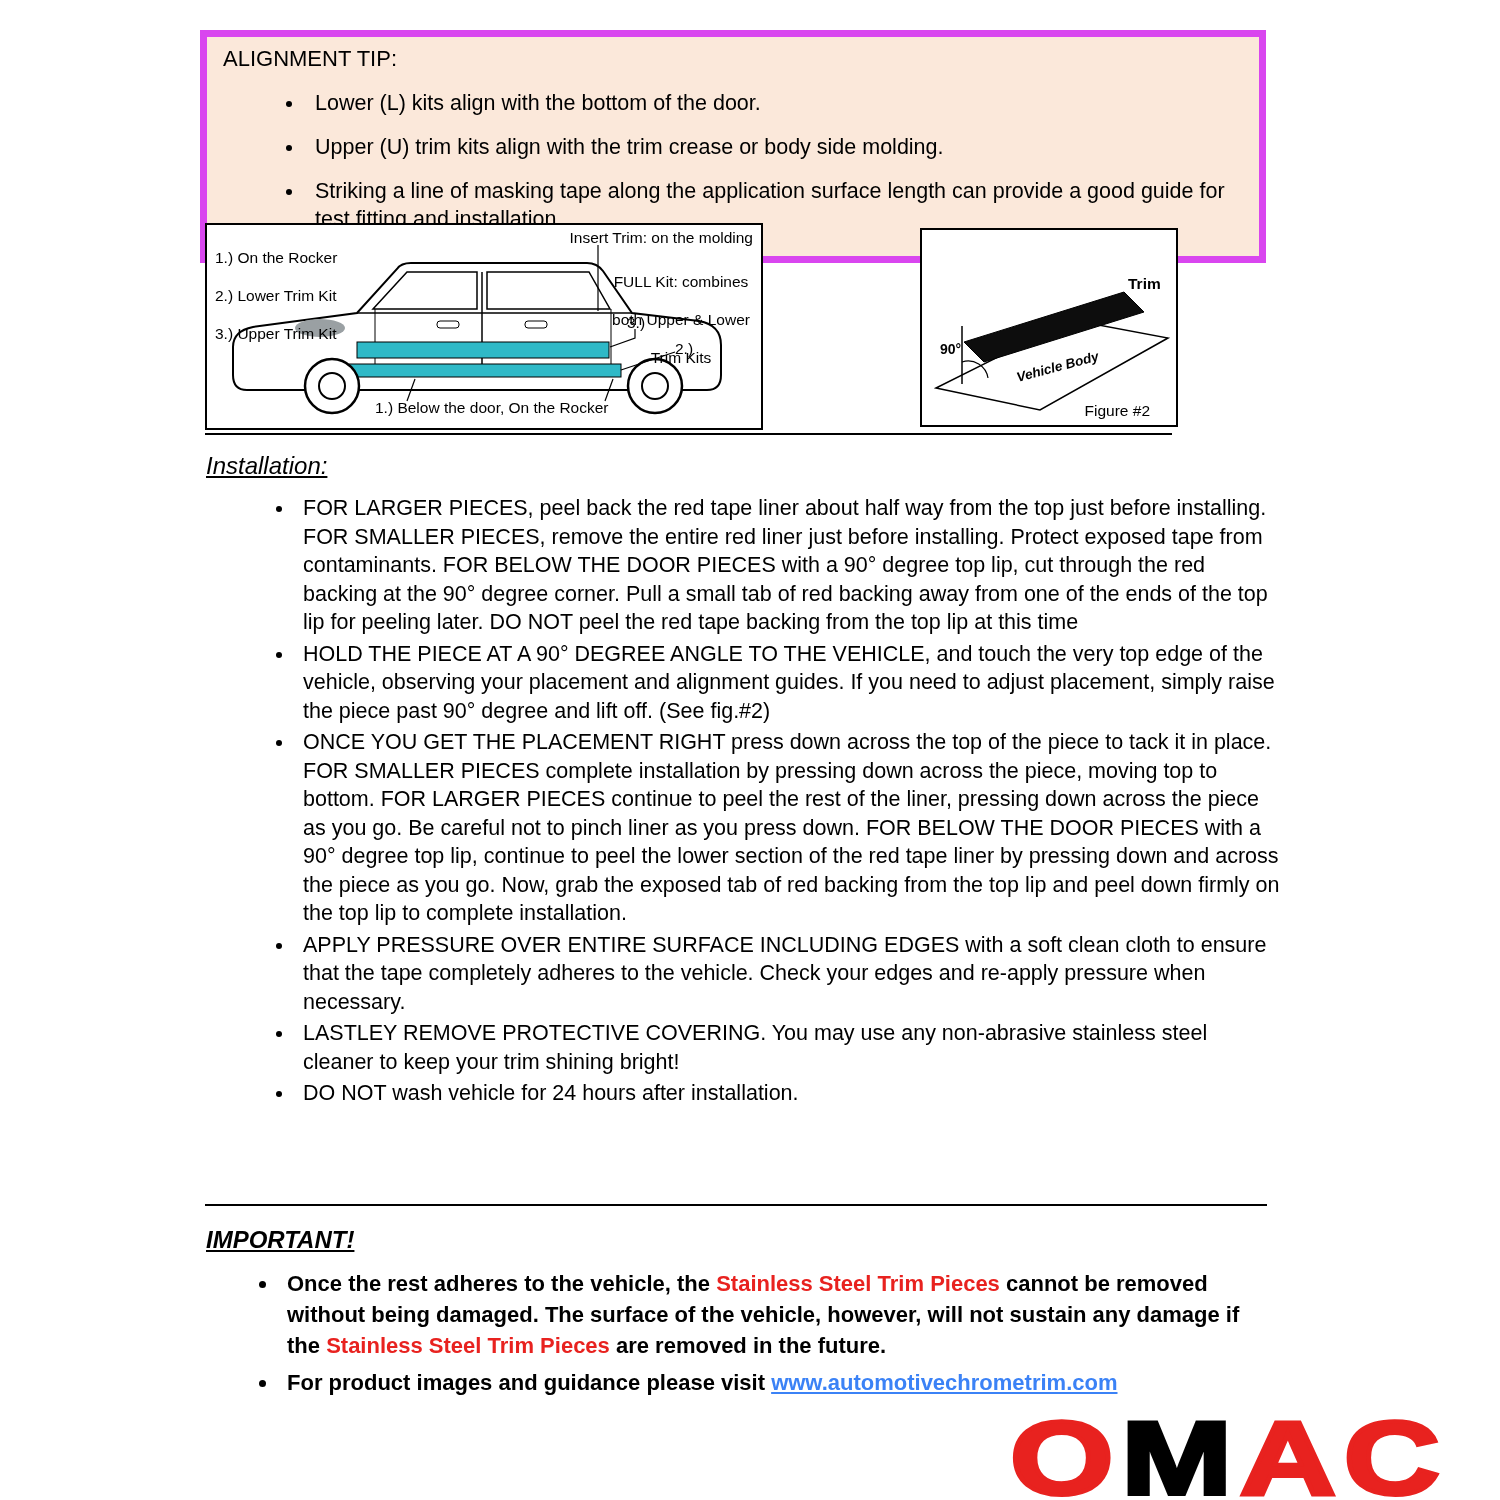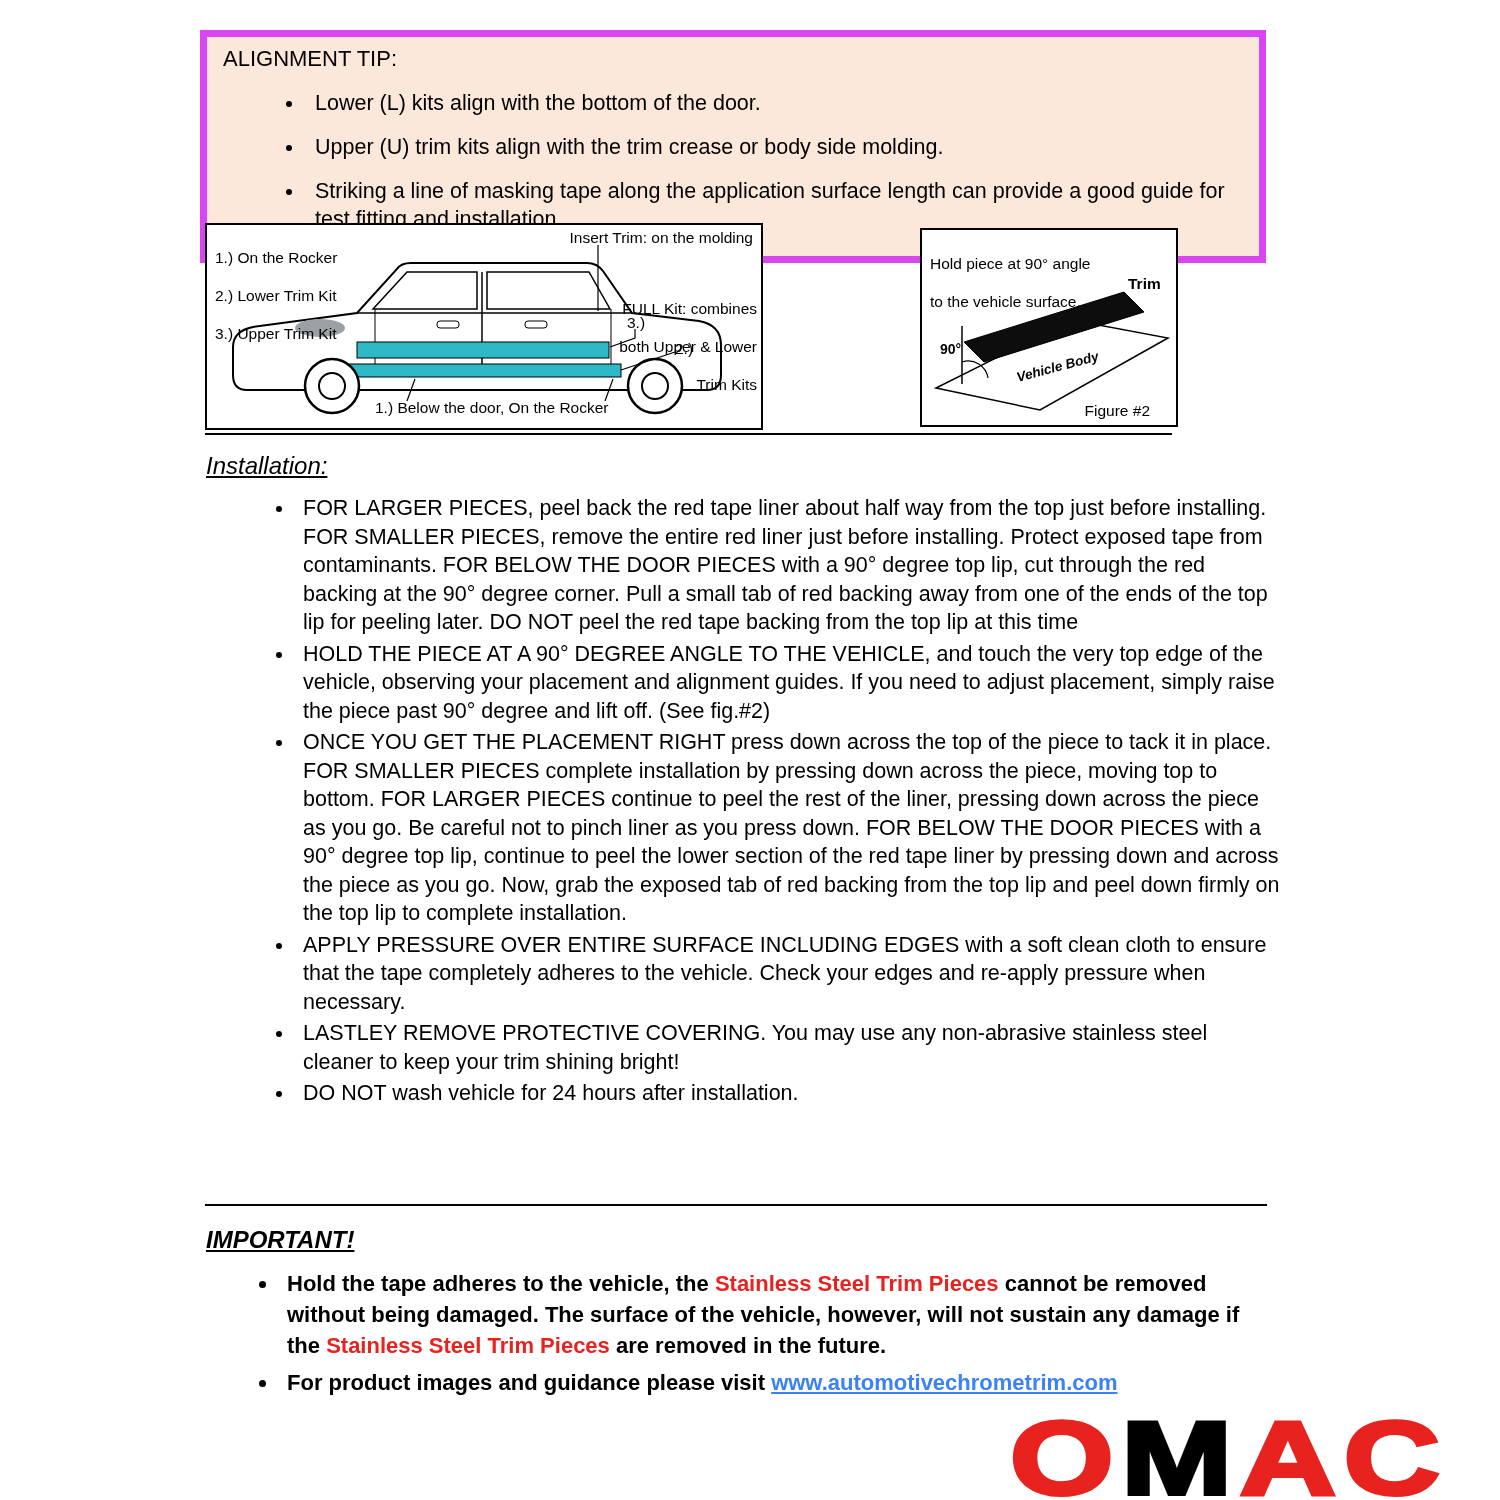--- a/index.html
+++ b/index.html
@@ -32,21 +32,21 @@
     position:absolute; left:920px; top:228px; width:258px; height:199px;
     border:2px solid #000; background:#fff;
   }
   .diagram-baseline {
     position:absolute; left:205px; top:433px; width:967px; height:0;
     border-top:2px solid #000;
   }
   .dlabel { position:absolute; font-size:15.5px; line-height:19px; white-space:pre-line; }
   .legend-stack { left:8px; top:4px; }
   .insert-trim { right:8px; top:3px; }
-  .fullkit { left:398px; top:55px; width:152px; text-align:right; }
+  .fullkit { left:398px; top:28px; width:152px; text-align:center; }
   .callout3 { left:420px; top:88px; }
   .callout2 { left:468px; top:114px; }
   .below-door { left:168px; top:173px; }
   .fig2-caption { left:8px; top:5px; }
   .trim-label { left:206px; top:44px; font-weight:bold; }
   .figure-label { right:26px; bottom:5px; }
   svg { display:block; position:absolute; left:0; top:0; }
 
   
   .install-heading {
@@ -156,24 +156,20 @@
 
       <path d="M 14,158 L 118,180 L 246,108 L 150,90 Z" fill="#ffffff" stroke="#000" stroke-width="1.5"></path>
 
       <path d="M 42,112 L 202,62 L 222,82 L 62,132 Z" fill="#0d0d0d" stroke="#000" stroke-width="1"></path>
 
       <line x1="40" y1="96" x2="40" y2="154" stroke="#000" stroke-width="1.5"></line>
       <path d="M 40,132 A 20,20 0 0 1 66,148" fill="none" stroke="#000" stroke-width="1.2"></path>
       <text x="18" y="124" font-size="14" font-weight="bold" font-family="Liberation Sans, sans-serif">90°</text>
       <text x="96" y="152" font-size="13.5" font-style="italic" font-weight="bold" font-family="Liberation Sans, sans-serif" transform="rotate(-15 96 152)">Vehicle Body</text>
     </svg>
-    <div class="dlabel fig2-caption">
-      <div>Hold piece at 90° angle</div>
-      <div>to the vehicle surface.</div>
-    </div>
     <div class="dlabel trim-label">Trim</div>
     <div class="dlabel figure-label">Figure #2</div>
   </div>
 
   <div class="diagram-baseline"></div>
 
   <div class="install-heading">Installation:</div>
   <div class="install-list">
     <ul>
       <li>FOR LARGER PIECES, peel back the red tape liner about half way from the top just before installing. FOR SMALLER PIECES, remove the entire red liner just before installing. Protect exposed tape from contaminants. FOR BELOW THE DOOR PIECES with a 90° degree top lip, cut through the red backing at the 90° degree corner. Pull a small tab of red backing away from one of the ends of the top lip for peeling later. DO NOT peel the red tape backing from the top lip at this time</li>
@@ -184,21 +180,21 @@
       <li>DO NOT wash vehicle for 24 hours after installation.</li>
     </ul>
   </div>
 
   <div class="section-divider"></div>
 
   <div class="important-heading">IMPORTANT!</div>
   <div class="important-list">
     <ul>
       <li>
-        <span>Hold the tape adheres to the vehicle, the </span><span class="red-text">Stainless Steel Trim Pieces</span><span> cannot be removed without being damaged. The surface of the vehicle, however, will not sustain any damage if the </span><span class="red-text">Stainless Steel Trim Pieces</span><span> are removed in the future.</span>
+        <span>Once the rest adheres to the vehicle, the </span><span class="red-text">Stainless Steel Trim Pieces</span><span> cannot be removed without being damaged. The surface of the vehicle, however, will not sustain any damage if the </span><span class="red-text">Stainless Steel Trim Pieces</span><span> are removed in the future.</span>
       </li>
       <li>
         <span>For product images and guidance please visit </span><span class="link-text">www.automotivechrometrim.com</span>
       </li>
     </ul>
   </div>
 
   <div class="omac-logo">
     <span class="letter-red">O</span><span class="letter-black">M</span><span class="letter-red">A</span><span class="letter-red">C</span>
   </div>

